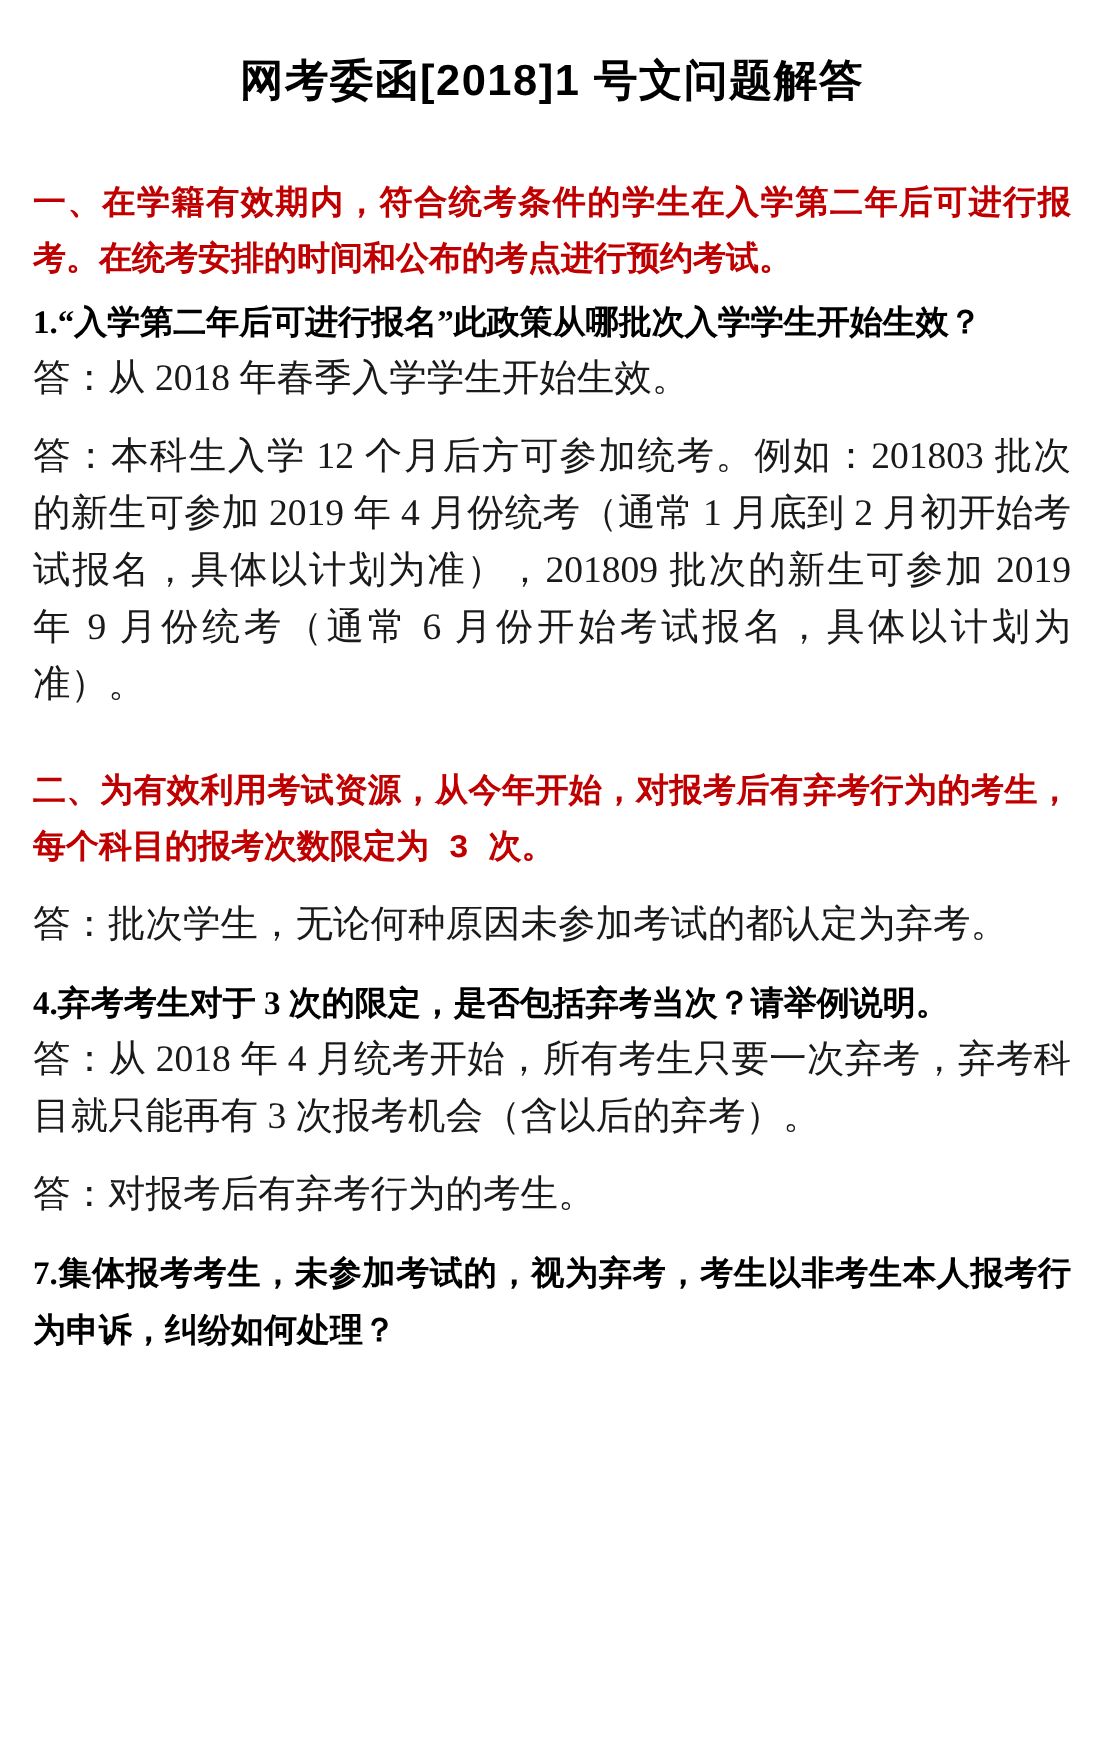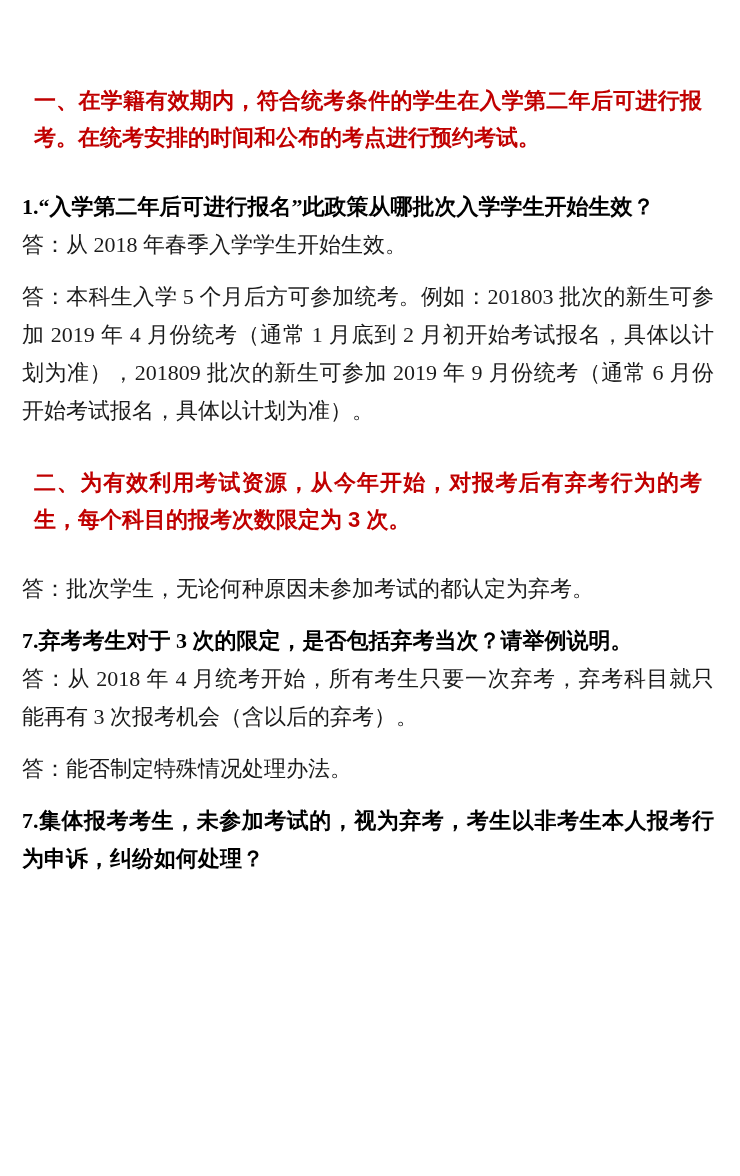--- a/index.html
+++ b/index.html
@@ -23,85 +23,86 @@
     font-weight:bold;
     font-size:29px;
     line-height:36px;
     text-align:center;
     letter-spacing:1px;
     color:var(--ink);
   }
   .section{margin-top:34px;}
   .section.first{margin-top:46px;}
   .heading{
-    margin:12px;
+    margin:0;
     color:var(--red);
-    font-family:Liberation Sans, sans-serif;
+    font-family:Liberation Mono, monospace;
     font-weight:bold;
     font-size:22px;
     line-height:37px;
     text-align:justify;
   }
   .qa{margin-top:14px;}
-  .heading + .qa{margin-top:32px;}
+  .heading + .qa{margin-top:4px;}
   .question{
     margin:0;
     font-family:"Liberation Serif","DejaVu Serif",serif;
     font-weight:bold;
     font-size:22px;
     line-height:38px;
     text-align:justify;
     color:var(--ink);
   }
   .answer{
     margin:0;
     font-family:"Liberation Serif","DejaVu Serif",serif;
     font-weight:normal;
-    font-size:22px;
+    font-size:25px;
     line-height:38px;
     text-align:justify;
     color:#1a1a1a;
   }
 </style>
 </head>
 <body>
 
 <div class="doc">
 
+  <h1 class="title">网考委函[2018]1 号文问题解答</h1>
 
   <section class="section first">
     <p class="heading">一、在学籍有效期内，符合统考条件的学生在入学第二年后可进行报考。在统考安排的时间和公布的考点进行预约考试。</p>
 
     <div class="qa">
       <p class="question">1.“入学第二年后可进行报名”此政策从哪批次入学学生开始生效？</p>
       <p class="answer">答：从 2018 年春季入学学生开始生效。</p>
     </div>
 
     <div class="qa">
-      <p class="answer">答：本科生入学 5 个月后方可参加统考。例如：201803 批次的新生可参加 2019 年 4 月份统考（通常 1 月底到 2 月初开始考试报名，具体以计划为准），201809 批次的新生可参加 2019 年 9 月份统考（通常 6 月份开始考试报名，具体以计划为准）。</p>
+      <p class="answer">答：本科生入学 12 个月后方可参加统考。例如：201803 批次的新生可参加 2019 年 4 月份统考（通常 1 月底到 2 月初开始考试报名，具体以计划为准），201809 批次的新生可参加 2019 年 9 月份统考（通常 6 月份开始考试报名，具体以计划为准）。</p>
     </div>
   </section>
 
   <section class="section">
     <p class="heading">二、为有效利用考试资源，从今年开始，对报考后有弃考行为的考生，每个科目的报考次数限定为 3 次。</p>
 
     <div class="qa">
     </div>
 
     <div class="qa">
       <p class="answer">答：批次学生，无论何种原因未参加考试的都认定为弃考。</p>
     </div>
 
     <div class="qa">
-      <p class="question">7.弃考考生对于 3 次的限定，是否包括弃考当次？请举例说明。</p>
+      <p class="question">4.弃考考生对于 3 次的限定，是否包括弃考当次？请举例说明。</p>
       <p class="answer">答：从 2018 年 4 月统考开始，所有考生只要一次弃考，弃考科目就只能再有 3 次报考机会（含以后的弃考）。</p>
     </div>
 
     <div class="qa">
-      <p class="answer">答：能否制定特殊情况处理办法。</p>
+      <p class="answer">答：对报考后有弃考行为的考生。</p>
     </div>
 
     <div class="qa">
       <p class="question">7.集体报考考生，未参加考试的，视为弃考，考生以非考生本人报考行为申诉，纠纷如何处理？</p>
     </div>
   </section>
 
 </div>
 
 </body></html>

